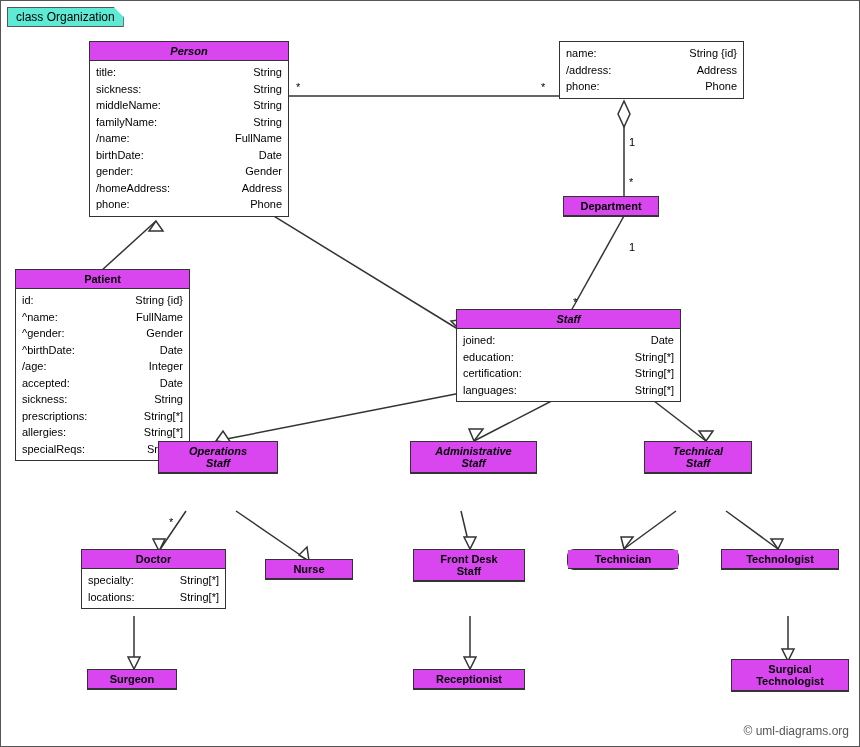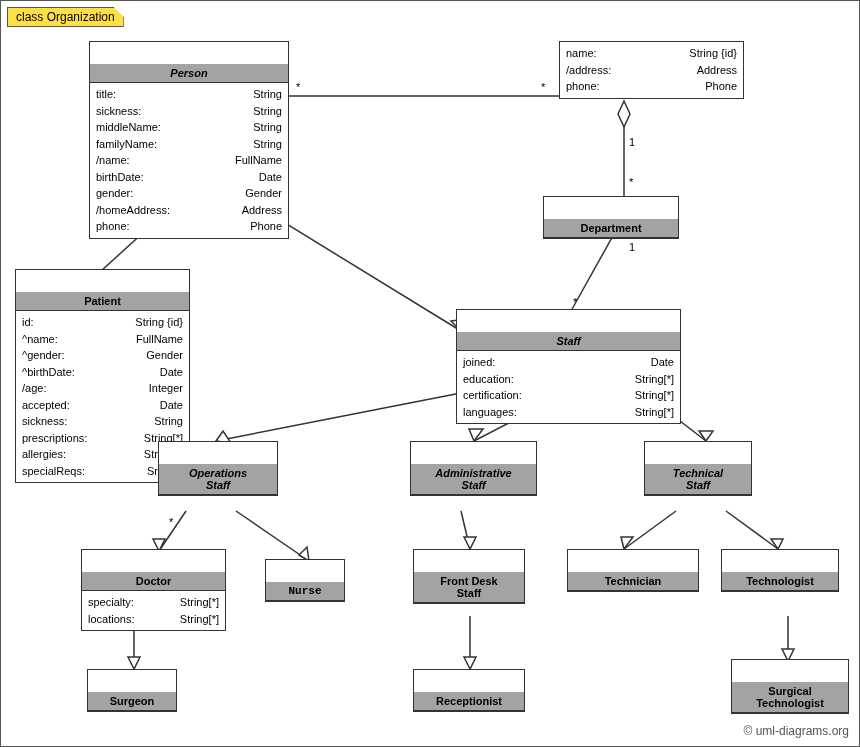--- a/index.html
+++ b/index.html
@@ -19,36 +19,35 @@
       border: 1.5px solid #555;
       background: #fff;
     }
     .diagram-title {
       position: absolute;
       top: 6px;
       left: 6px;
       border: 1.5px solid #555;
       padding: 2px 8px;
       font-size: 12px;
-      background: #fde047;
+      background: #5eead4;
       clip-path: polygon(0 0, calc(100% - 10px) 0, 100% 10px, 100% 100%, 0 100%);
     }
     .uml-class {
       position: absolute;
       border: 1.5px solid #333;
       background: #fff;
       text-align: center;
     }
     .uml-class .class-name {
       border-bottom: 1.5px solid #333;
       padding: 3px 5px;
       font-weight: bold;
       font-style: italic;
-      background: #a3a3a3;
-      margin-top: 22px;
+      background: #d946ef;
     }
     .uml-class .class-name.not-italic {
       font-style: normal;
     }
     .uml-class .class-body {
       padding: 3px 6px;
       text-align: left;
       line-height: 1.5;
     }
     .uml-class .attr-row {
@@ -240,21 +239,21 @@
           <span class="attr-name">allergies:</span>
           <span class="attr-type">String[*]</span>
         </div>
       <div class="attr-row">
           <span class="attr-name">specialReqs:</span>
           <span class="attr-type">Sring[*]</span>
         </div>
     </div>
   </div>
 
-  <div class="uml-class" style="left:542px; top:195px; width:136px;">
+  <div class="uml-class" style="left:562px; top:195px; width:96px;">
     <div class="class-name not-italic">Department</div>
   </div>
 
   <div class="uml-class" style="left:455px; top:308px; width:225px;">
     <div class="class-name">Staff</div>
     <div class="class-body">
       <div class="attr-row">
           <span class="attr-name">joined:</span>
           <span class="attr-type">Date</span>
         </div>
@@ -292,29 +291,29 @@
           <span class="attr-name">specialty:</span>
           <span class="attr-type">String[*]</span>
         </div>
       <div class="attr-row">
           <span class="attr-name">locations:</span>
           <span class="attr-type">String[*]</span>
         </div>
     </div>
   </div>
 
-  <div class="uml-class" style="left:264px; top:558px; width:80px;font-family:Liberation Mono, monospace;">
+  <div class="uml-class" style="left:264px; top:558px; width:88px;">
     <div class="class-name not-italic">Nurse</div>
   </div>
 
   <div class="uml-class" style="left:412px; top:548px; width:112px;">
     <div class="class-name not-italic">Front Desk<br>Staff</div>
   </div>
 
-  <div class="uml-class" style="left:566px; top:548px; width:132px;">
+  <div class="uml-class" style="left:566px; top:548px; width:112px;border-radius:7px;">
     <div class="class-name not-italic">Technician</div>
   </div>
 
   <div class="uml-class" style="left:720px; top:548px; width:118px;">
     <div class="class-name not-italic">Technologist</div>
   </div>
 
   <div class="uml-class" style="left:86px; top:668px; width:90px;">
     <div class="class-name not-italic">Surgeon</div>
   </div>

